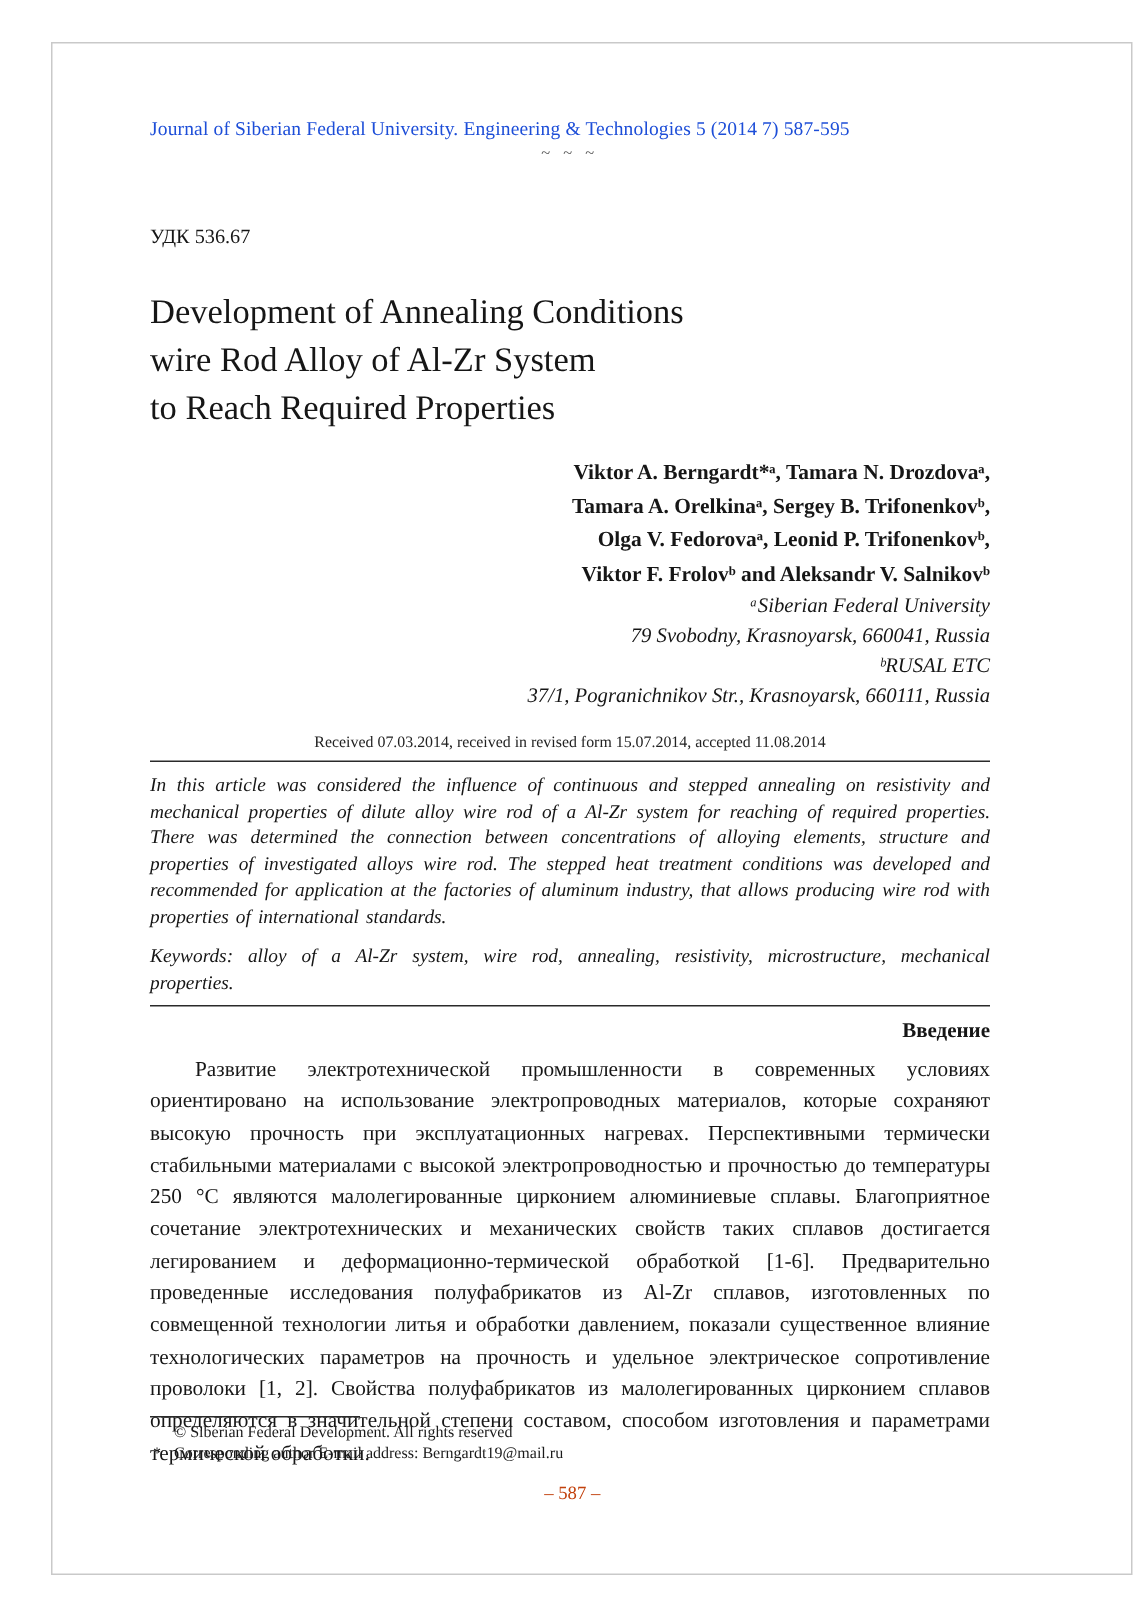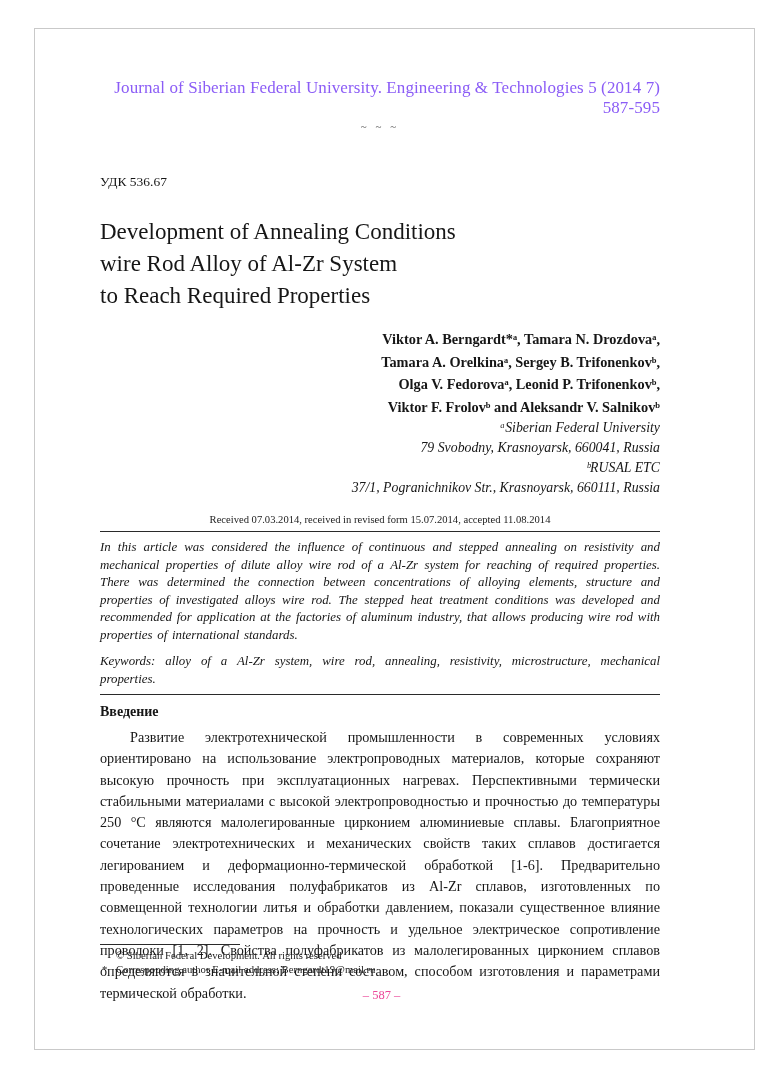--- a/index.html
+++ b/index.html
@@ -26,24 +26,24 @@
     pointer-events: none;
   }
   .content {
     position: absolute;
     left: 100px;
     right: 100px;
     top: 0;
   }
   .journal-header {
     margin-top: 78px;
-    text-align: right;
-    font-size: 17px;
+    text-align: left;
+    font-size: 13px;
     letter-spacing: 0.1px;
-    color: #8b5cf6;
+    color: #1d4ed8;
   }
   .tilde {
     text-align: center;
     font-size: 11px;
     color: #555;
     margin-top: 2px;
     letter-spacing: 3px;
   }
   .udk {
     margin-top: 42px;
@@ -95,21 +95,21 @@
     text-align: justify;
     word-spacing: 2px;
   }
   .rule2 {
     border: none;
     border-top: 1px solid #2a2a2a;
     margin: 6px 0 0 0;
   }
   .section-heading {
     margin-top: 9px;
-    text-align: left;
+    text-align: right;
     font-weight: bold;
     font-size: 14px;
   }
   .body-text {
     margin: 7px 0 0 0;
     font-size: 14.2px;
     line-height: 21.3px;
     text-align: justify;
     text-indent: 30px;
   }
@@ -136,21 +136,21 @@
     left: 2px;
     top: 0;
   }
   .page-number {
     position: absolute;
     left: 3px;
     right: 0;
     top: 988px;
     text-align: center;
     font-size: 12.5px;
-    color: #ec4899;
+    color: #c2410c;
   }
 </style>
 </head>
 <body>
 
 <div class="sheet">
   <div class="page-frame"></div>
 
   <div class="content">
 

